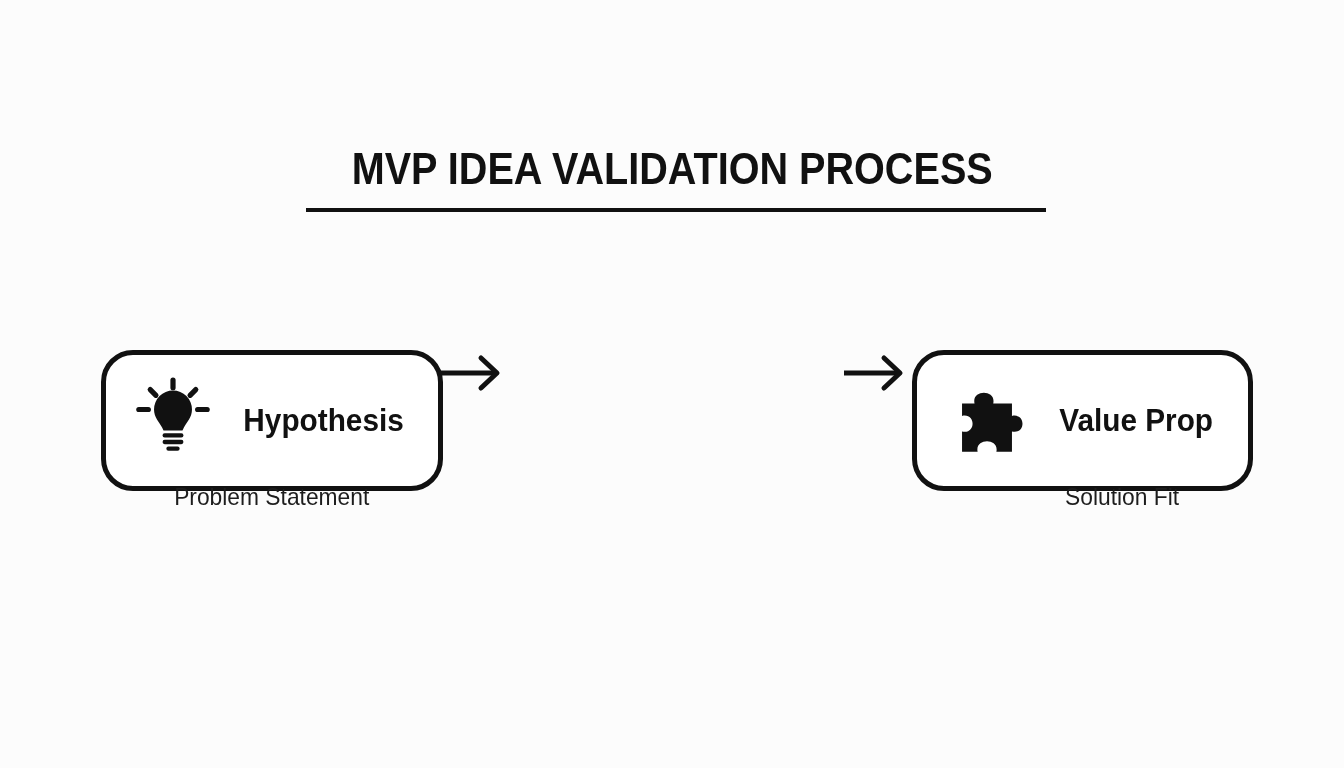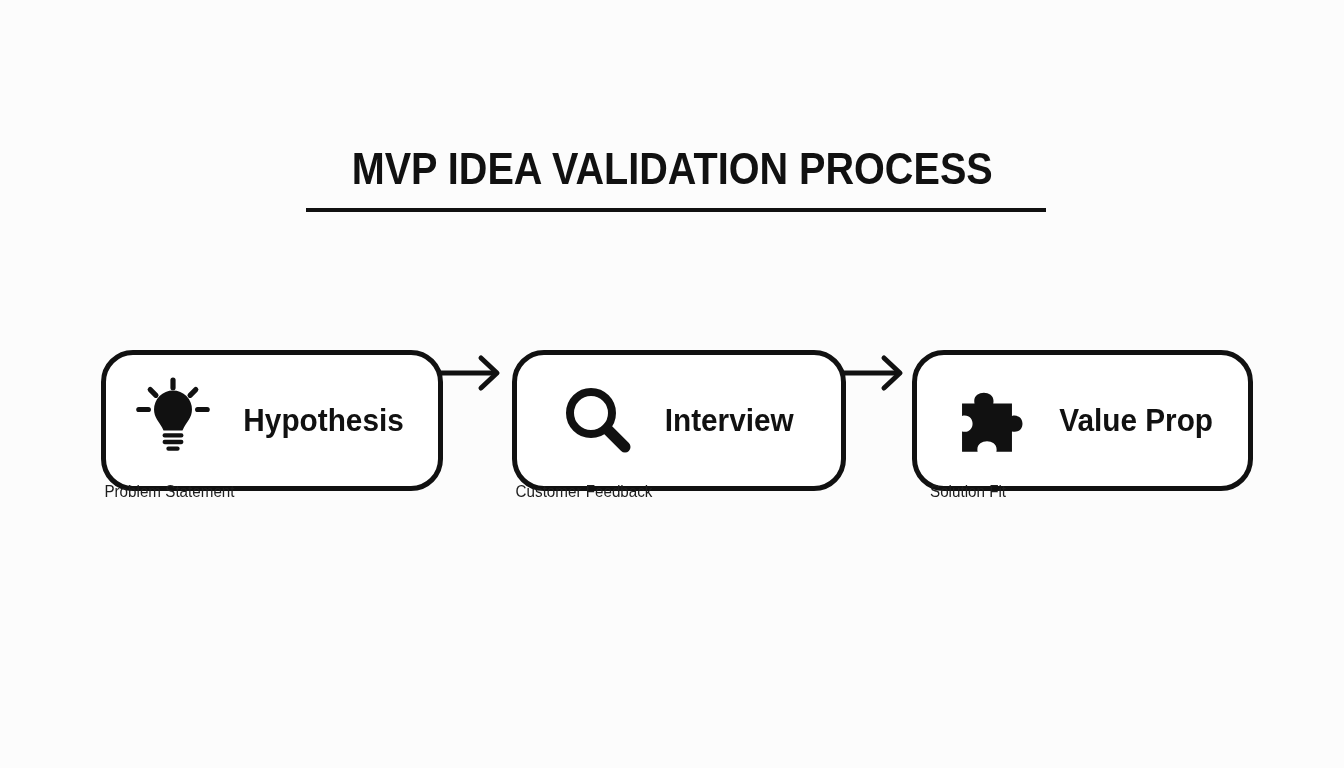--- a/index.html
+++ b/index.html
@@ -64,29 +64,29 @@
 
   
   .arrow{position:absolute;top:351px;width:62px;height:44px;}
   .arrow-1{left:441px;}
   .arrow-2{left:844px;}
   .arrow svg{display:block;width:100%;height:100%;}
 
   
   .sub-label{
     position:absolute;top:483px;height:30px;
-    text-align:left;
-    font-size:16px;
+    text-align:center;
+    font-size:24px;
     font-weight:400;
     color:var(--sub-ink);
     white-space:nowrap;
   }
   .sub-1{left:101px;width:342px;}
   .sub-2{left:512px;width:334px;}
-  .sub-3{left:928px;width:341px;text-decoration:underline;}
+  .sub-3{left:952px;width:341px;text-decoration:underline;}
   .sub-label span{
     display:inline-block;
     transform:scaleX(0.95);
     transform-origin:center;
   }
 </style>
 </head>
 <body>
 
 <div class="canvas">
@@ -115,49 +115,37 @@
     <span class="step-label">Hypothesis</span>
   </div>
 
   <div class="arrow arrow-1">
     <svg viewBox="0 0 62 44" xmlns="http://www.w3.org/2000/svg">
       <line x1="0" y1="22" x2="54" y2="22" stroke="#111111" stroke-width="5"></line>
       <polyline points="40,7 56,22 40,37" fill="none" stroke="#111111" stroke-width="5" stroke-linecap="round" stroke-linejoin="round"></polyline>
     </svg>
   </div>
 
-  <div class="step-box box-2">
-    <span class="step-icon">
-      <svg width="70" height="70" viewBox="0 0 70 70" xmlns="http://www.w3.org/2000/svg">
-        <circle cx="29" cy="29" r="21" fill="none" stroke="#111111" stroke-width="8"></circle>
-        <line x1="45" y1="45" x2="63" y2="63" stroke="#111111" stroke-width="11" stroke-linecap="round"></line>
-      </svg>
-    </span>
-    <span class="step-label">Interview</span>
-  </div>
 
   <div class="arrow arrow-2">
     <svg viewBox="0 0 62 44" xmlns="http://www.w3.org/2000/svg">
       <line x1="0" y1="22" x2="54" y2="22" stroke="#111111" stroke-width="5"></line>
       <polyline points="40,7 56,22 40,37" fill="none" stroke="#111111" stroke-width="5" stroke-linecap="round" stroke-linejoin="round"></polyline>
     </svg>
   </div>
 
   <div class="step-box box-3">
     <span class="step-icon">
       <svg width="78" height="78" viewBox="0 0 100 100" xmlns="http://www.w3.org/2000/svg">
         <path fill="#111111" d="M18,30 L34,30 C30,12 62,12 58,30 L82,30 L82,46 C100,42 100,70 82,66 L82,92 L62,92 C66,74 34,74 38,92 L18,92 L18,66 C36,70 36,42 18,46 Z"></path>
       </svg>
     </span>
     <span class="step-label">Value Prop</span>
   </div>
 
   <div class="sub-label sub-1">
     <span>Problem Statement</span>
   </div>
-  <div class="sub-label sub-2">
-    <span>Customer Feedback</span>
-  </div>
   <div class="sub-label sub-3">
     <span>Solution Fit</span>
   </div>
 
 </div>
 
 </body></html>

